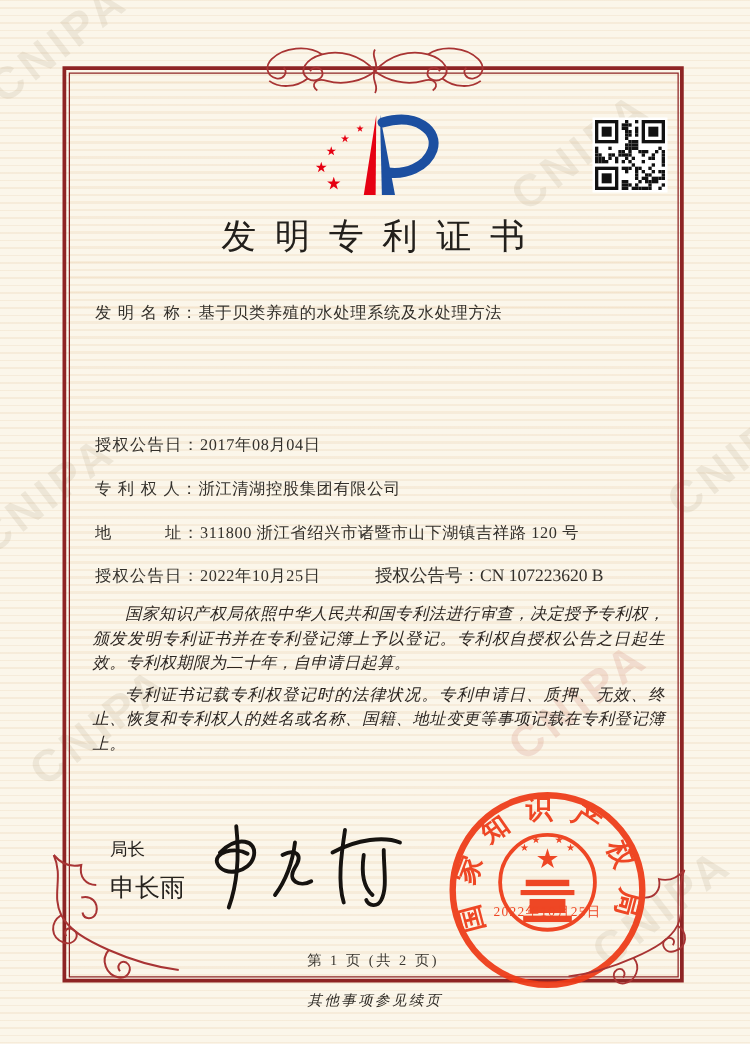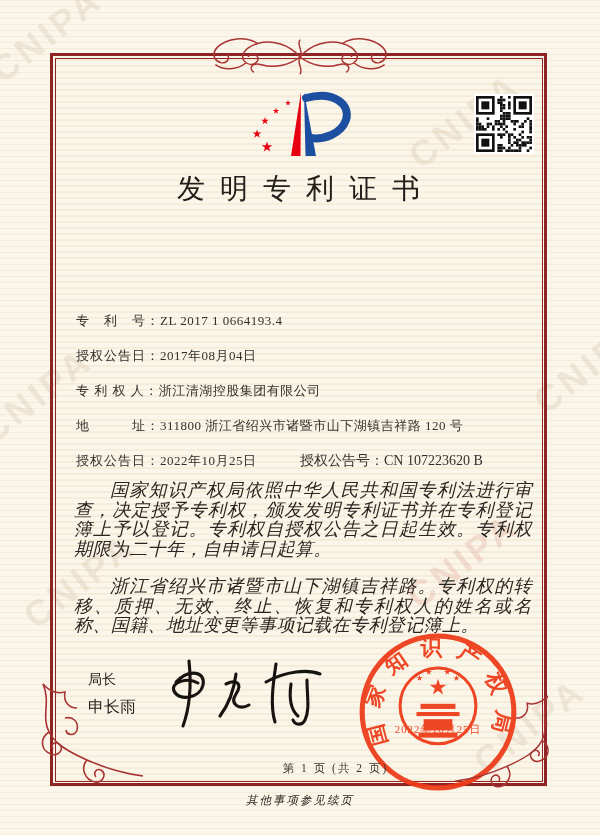--- a/index.html
+++ b/index.html
@@ -31,28 +31,28 @@
   .title{
     position:absolute; left:50px; top:170px; width:497px; text-align:center;
     font-size:28px; letter-spacing:15px; text-indent:15px; color:#23201c; font-weight:500;border-radius:10px;
   }
   .field{ position:absolute; left:76px; font-size:13px; white-space:nowrap;}
   .field .lab{ display:inline-block; letter-spacing:1px;}
   .field .val{ letter-spacing:.5px;}
   .grant2{ position:absolute; left:300px; font-size:14px; white-space:nowrap;}
   .paras{ position:absolute; left:74px; top:481px; width:458px;}
   .paras p{
-    margin:0 0 18px 0; font-size:18px; line-height:19.5px; text-indent:2em;
+    margin:0 0 6px 0; font-size:13px; line-height:19.5px; text-indent:2em;
     font-style:italic; color:#2b2521; letter-spacing:.4px; text-align:justify;
   }
   .sig-title{ position:absolute; left:88px; top:671px; font-family:"Liberation Sans","DejaVu Sans",sans-serif; font-size:14px; color:#26231f;}
-  .sig-name{ position:absolute; left:88px; top:697px; font-family:Liberation Mono, monospace; font-size:16px; color:#26231f;}
+  .sig-name{ position:absolute; left:88px; top:697px; font-family:Liberation Mono, monospace; font-size:20px; color:#26231f;}
   .sig-script{ position:absolute; left:152px; top:650px; width:178px; height:84px;}
   .seal{ position:absolute; left:356px; top:630px; width:164px; height:164px; opacity:.93;}
-  .page-info{ position:absolute; left:50px; top:761px; width:497px; text-align:center; font-size:11.5px; letter-spacing:2px; color:#3a362f;margin-left:37px;}
+  .page-info{ position:absolute; left:50px; top:761px; width:497px; text-align:center; font-size:11.5px; letter-spacing:2px; color:#3a362f;}
   .footer-note{ position:absolute; left:0; top:793px; width:600px; text-align:center; font-size:11.5px; font-style:italic; letter-spacing:2px; color:#2f2b26;}
   .orn-top{ position:absolute; left:203px; top:32px; width:194px; height:50px;}
   .orn-bl{ position:absolute; left:34px; top:682px; width:112px; height:110px;}
   .orn-br{ position:absolute; left:452px; top:694px; width:104px; height:102px; transform:scaleX(-1);}
 </style>
 </head>
 <body>
 
 <svg width="0" height="0" style="position:absolute">
   <defs>
@@ -215,42 +215,42 @@
         <rect x="40" y="2.6666666666666665" width="13.333333333333332" height="13.333333333333332" fill="#fff"></rect>
         <rect x="42.666666666666664" y="5.333333333333333" width="8" height="8" fill="#111"></rect>
         <rect x="0" y="37.33333333333333" width="18.666666666666664" height="18.666666666666664" fill="#111"></rect>
         <rect x="2.6666666666666665" y="40" width="13.333333333333332" height="13.333333333333332" fill="#fff"></rect>
         <rect x="5.333333333333333" y="42.666666666666664" width="8" height="8" fill="#111"></rect>
       </svg>
   </div>
 
   <div class="title">发明专利证书</div>
 
-  <div class="field" style="top:312px">
-    <span class="lab">专　利　号：</span><span class="val">ZL 2017 1 0664193.4</span>
+  <div class="field" style="top:241px">
+    <span class="lab">发 明 名 称：</span><span class="val">基于贝类养殖的水处理系统及水处理方法</span>
   </div>
   <div class="field" style="top:347px">
     <span class="lab">授权公告日：</span><span class="val">2017年08月04日</span>
   </div>
   <div class="field" style="top:382px">
     <span class="lab">专 利 权 人：</span><span class="val">浙江清湖控股集团有限公司</span>
   </div>
   <div class="field" style="top:417px">
     <span class="lab">地　　　址：</span><span class="val">311800 浙江省绍兴市诸暨市山下湖镇吉祥路 120 号</span>
   </div>
   <div class="field" style="top:452px">
     <span class="lab">授权公告日：</span><span class="val">2022年10月25日</span>
   </div>
   <div class="grant2" style="top:452px">
     <span class="lab">授权公告号：</span><span class="val">CN 107223620 B</span>
   </div>
 
   <div class="paras">
     <p>国家知识产权局依照中华人民共和国专利法进行审查，决定授予专利权，颁发发明专利证书并在专利登记簿上予以登记。专利权自授权公告之日起生效。专利权期限为二十年，自申请日起算。</p>
-    <p>浙江省绍兴市诸暨市山下湖镇吉祥路。专利权的转移、质押、无效、终止、恢复和专利权人的姓名或名称、国籍、地址变更等事项记载在专利登记簿上。</p>
+    <p>专利证书记载专利权登记时的法律状况。专利申请日、质押、无效、终止、恢复和专利权人的姓名或名称、国籍、地址变更等事项记载在专利登记簿上。</p>
   </div>
 
   <div class="sig-title">局长</div>
   <div class="sig-name">申长雨</div>
 
   <svg class="sig-script" viewBox="0 0 178 84">
     <g fill="none" stroke="#161310" stroke-width="3.1" stroke-linecap="round" stroke-linejoin="round">
       <path d="M24,32 C38,18 54,22 51,35 C48,48 27,52 22,41 C18,32 36,27 46,33"></path>
       <path d="M37,11 C39,30 39,54 31,76"></path>
       <path d="M84,24 C82,40 77,54 68,66"></path>

